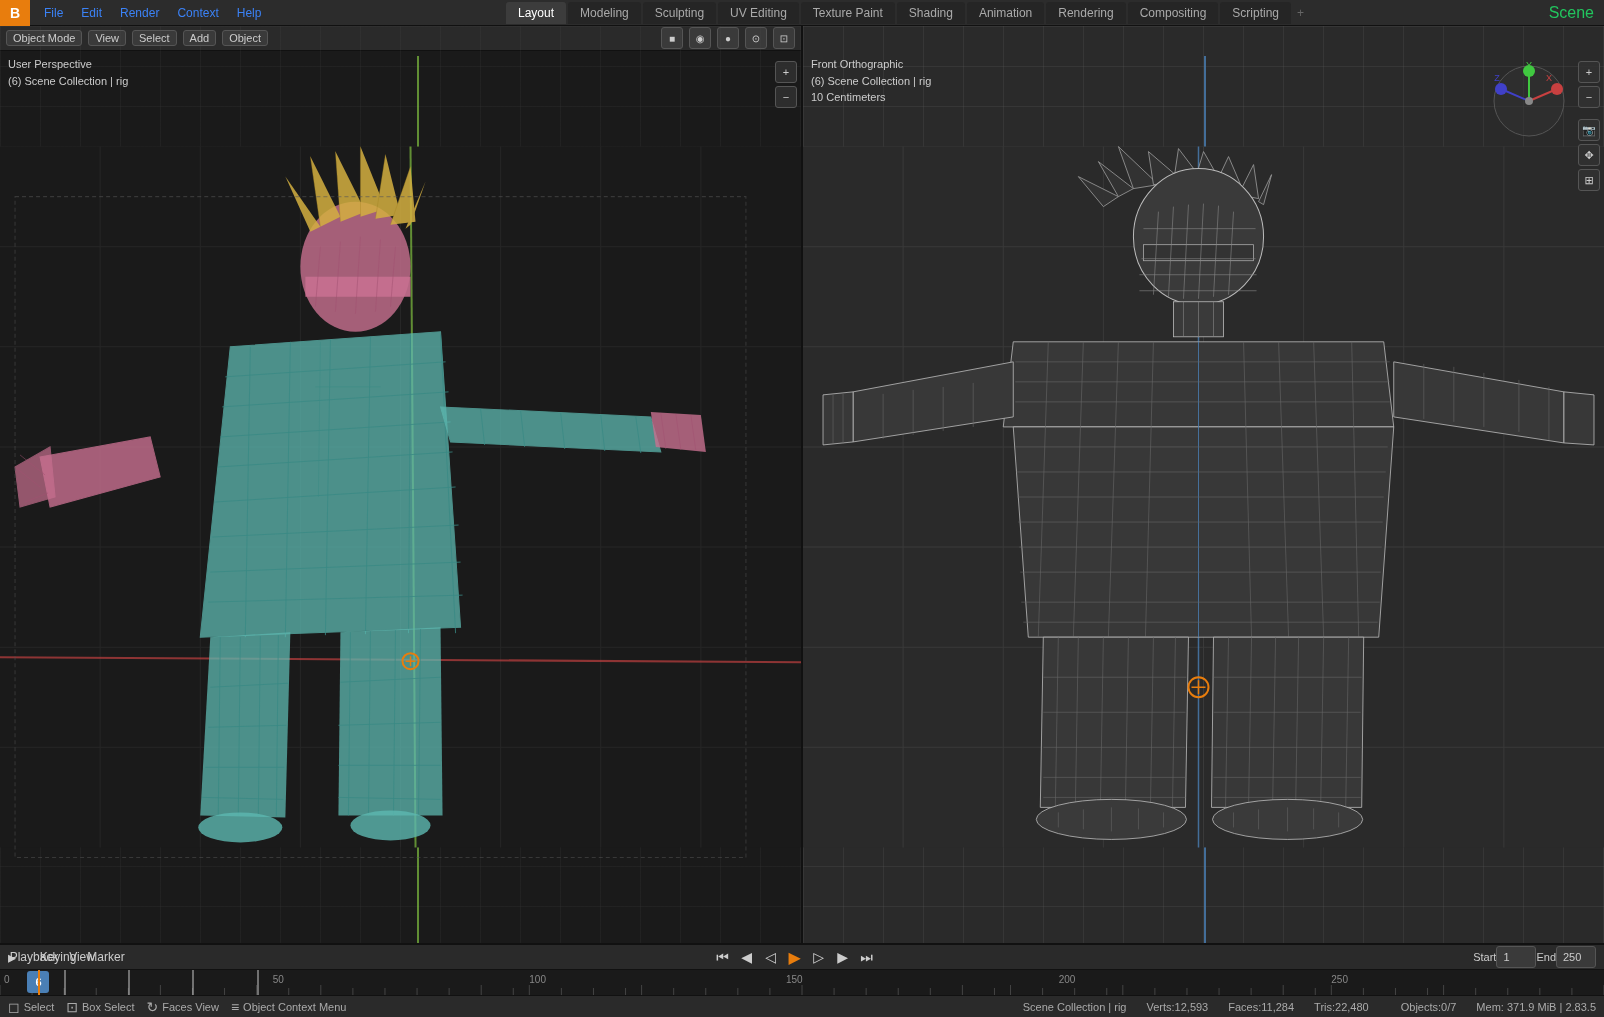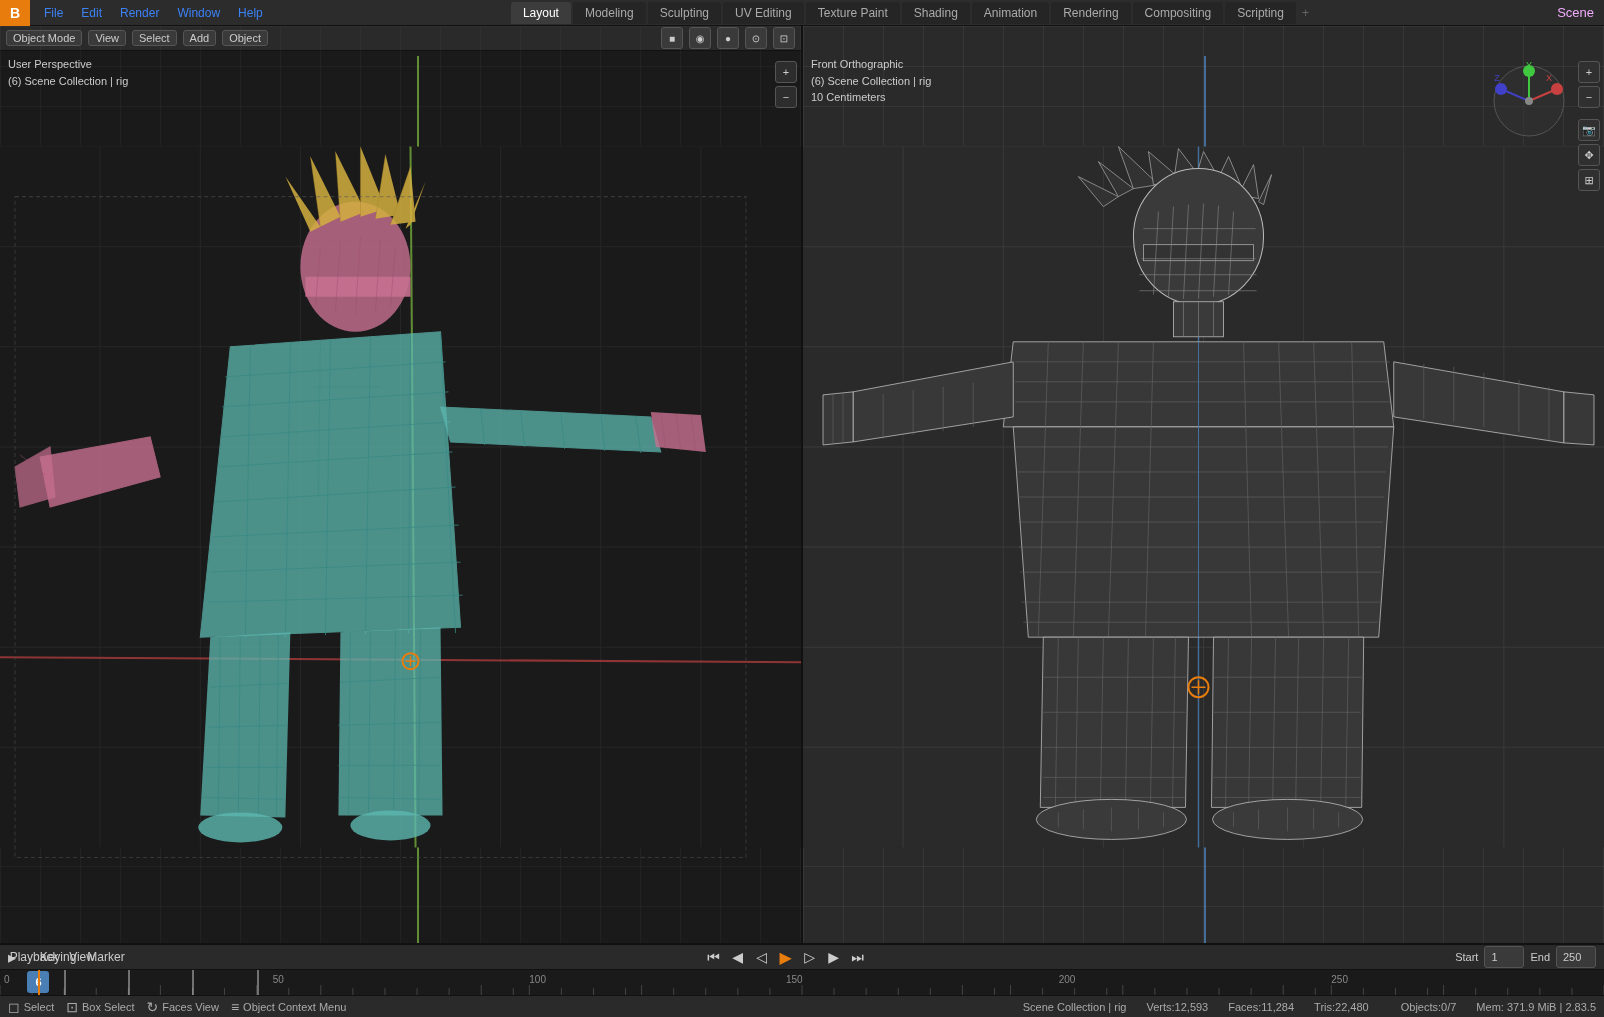--- a/index.html
+++ b/index.html
@@ -66,22 +66,22 @@
       color: #aaaaaa;
       background: #252525;
     }
     .workspace-tab.active {
       background: #3c3c3c;
       color: #ffffff;
     }
 
     .scene-info {
       padding: 0 10px;
-      font-size: 13px;
-      color: #f0abfc;
+      font-size: 16px;
+      color: #22c55e;
       text-align: right;
     }
 
     .toolbar-btn {
       width: 22px;
       height: 22px;
       background: #3a3a3a;
       border: 1px solid #555;
       border-radius: 3px;
       cursor: pointer;
@@ -380,21 +380,21 @@
   </style>
 </head>
 <body>
 
 <div id="top-menu">
   <div class="menu-logo">B</div>
   <div class="menu-items">
     <span class="menu-item">File</span>
     <span class="menu-item">Edit</span>
     <span class="menu-item">Render</span>
-    <span class="menu-item">Window</span>
+    <span class="menu-item">Context</span>
     <span class="menu-item">Help</span>
   </div>
 
   <div class="workspace-tabs">
     <div class="workspace-tab active">Layout</div>
     <div class="workspace-tab">Modeling</div>
     <div class="workspace-tab">Sculpting</div>
     <div class="workspace-tab">UV Editing</div>
     <div class="workspace-tab">Texture Paint</div>
     <div class="workspace-tab">Shading</div>
@@ -802,21 +802,21 @@
         <span class="tl-btn" style="font-size:14px;">◀</span>
         <span class="tl-btn" style="font-size:14px;">◁</span>
         <span class="tl-btn" style="font-size:16px; color:#e87d0d;">▶</span>
         <span class="tl-btn" style="font-size:14px;">▷</span>
         <span class="tl-btn" style="font-size:14px;">▶</span>
         <span class="tl-btn" style="font-size:14px;">⏭</span>
       </div>
 
       <div style="flex:1;"></div>
 
-      <div style="display:flex; align-items:center; gap:6px; font-size:11px;">
+      <div style="display:flex; align-items:center; font-size:11px;">
         <span>Start</span>
         <div class="toolbar-dropdown" style="width:40px; font-size:11px;">1</div>
         <span>End</span>
         <div class="toolbar-dropdown" style="width:40px; font-size:11px;">250</div>
       </div>
     </div>
 
     <div id="timeline-row">
       <div style="position:relative; width:100%; height:25px; background:#1a1a1a; overflow:hidden;">
 

